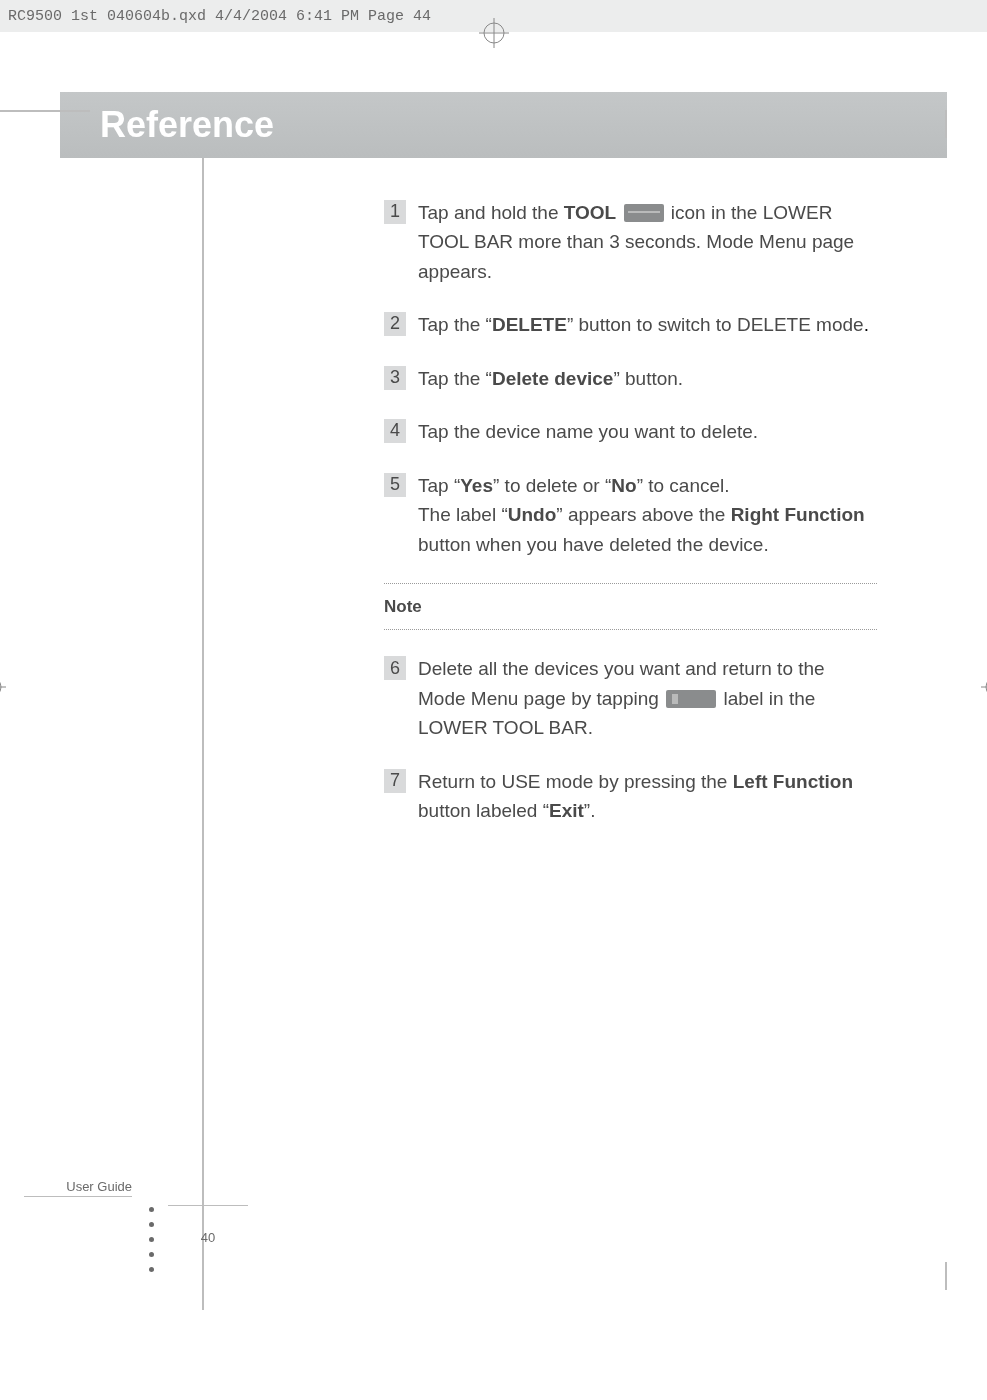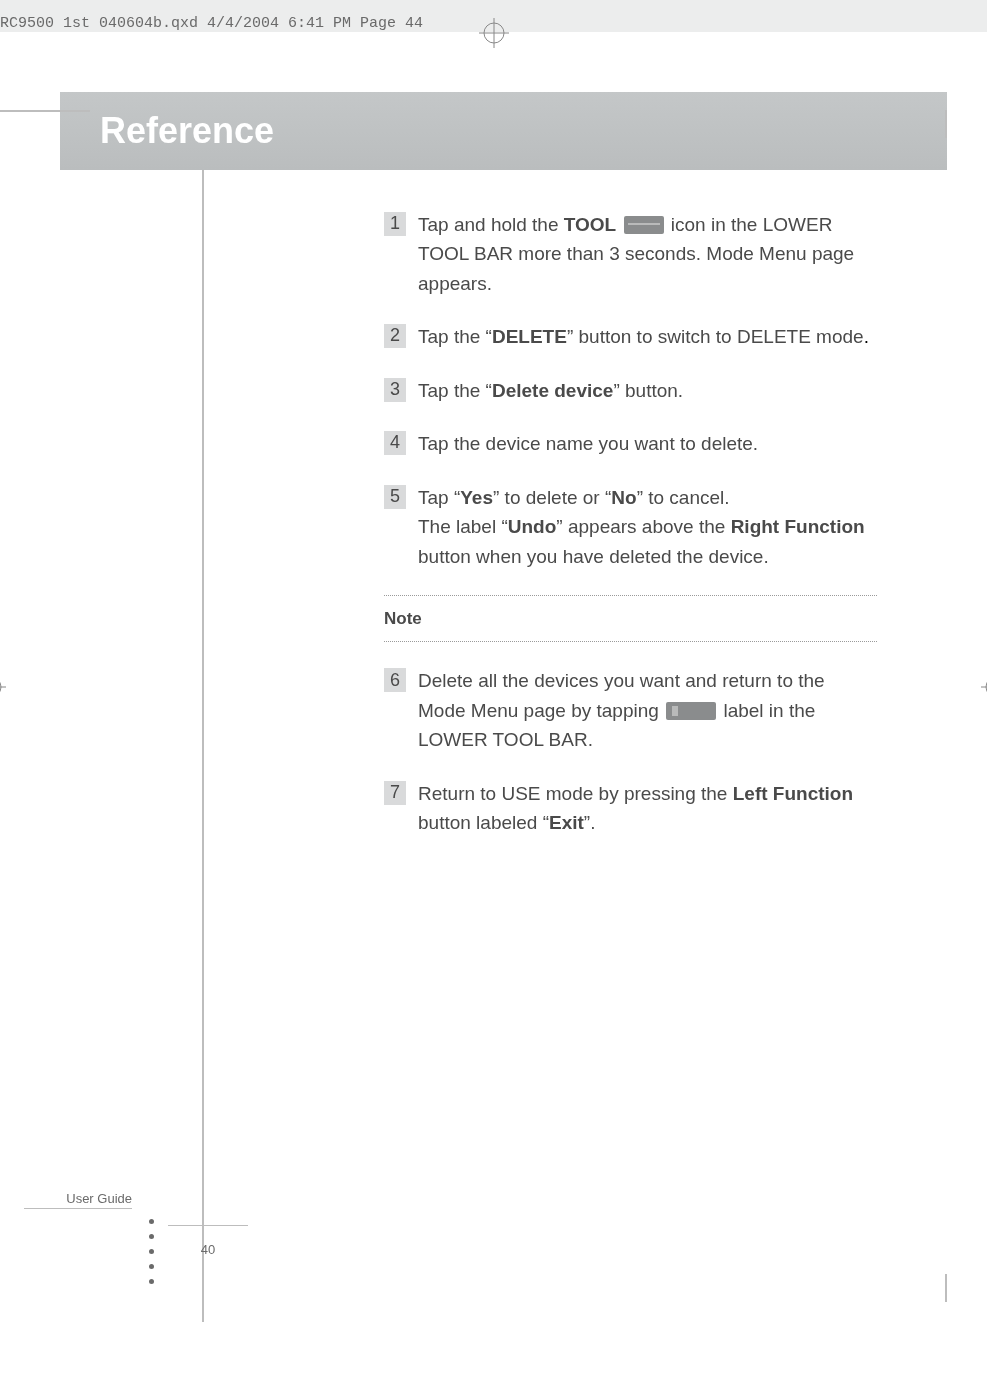--- a/index.html
+++ b/index.html
@@ -7,21 +7,22 @@
     padding: 0;
     background: #fff;
     font-family: Arial, Helvetica, sans-serif;
     color: #4a4a4a;
     width: 987px;
   }
   .header-strip {
     background: #eceded;
     height: 32px;
     display: flex;
-    align-items: flex-end;
+    align-items: center;
+    padding-left: 8px;
     font-family: "Courier New", monospace;
     font-size: 15px;
     color: #6a6a6a;
     position: relative;
   }
   .top-regmark {
     position: absolute;
     left: 50%;
     top: 18px;
     transform: translateX(-50%);
@@ -43,21 +44,21 @@
     left: -24px;
     top: 640px;
   }
   .right-regmark {
     position: absolute;
     right: -24px;
     top: 640px;
   }
   .title-bar {
     background: linear-gradient(#c4c7c8, #babdbe);
-    height: 78px;
+    height: 66px;
     display: flex;
     align-items: center;
     padding-left: 40px;
     margin-bottom: 0;
   }
   .title-bar h1 {
     margin: 0;
     color: #fff;
     font-size: 36px;
     font-weight: bold;
@@ -170,21 +171,21 @@
     padding-bottom: 2px;
   }
   .page-num-area {
     position: absolute;
     left: 168px;
     bottom: 105px;
     font-size: 13px;
     color: #6a6a6a;
     width:80px;
     border-top: 1px solid #bdbdbd;
-    padding-top: 16px;
+    padding-top: 24px;
     text-align:center;
   }
   .dots {
     position: absolute;
     left: 149px;
     bottom: 78px;
     display: flex;
     flex-direction: column;
     gap: 10px;
   }

